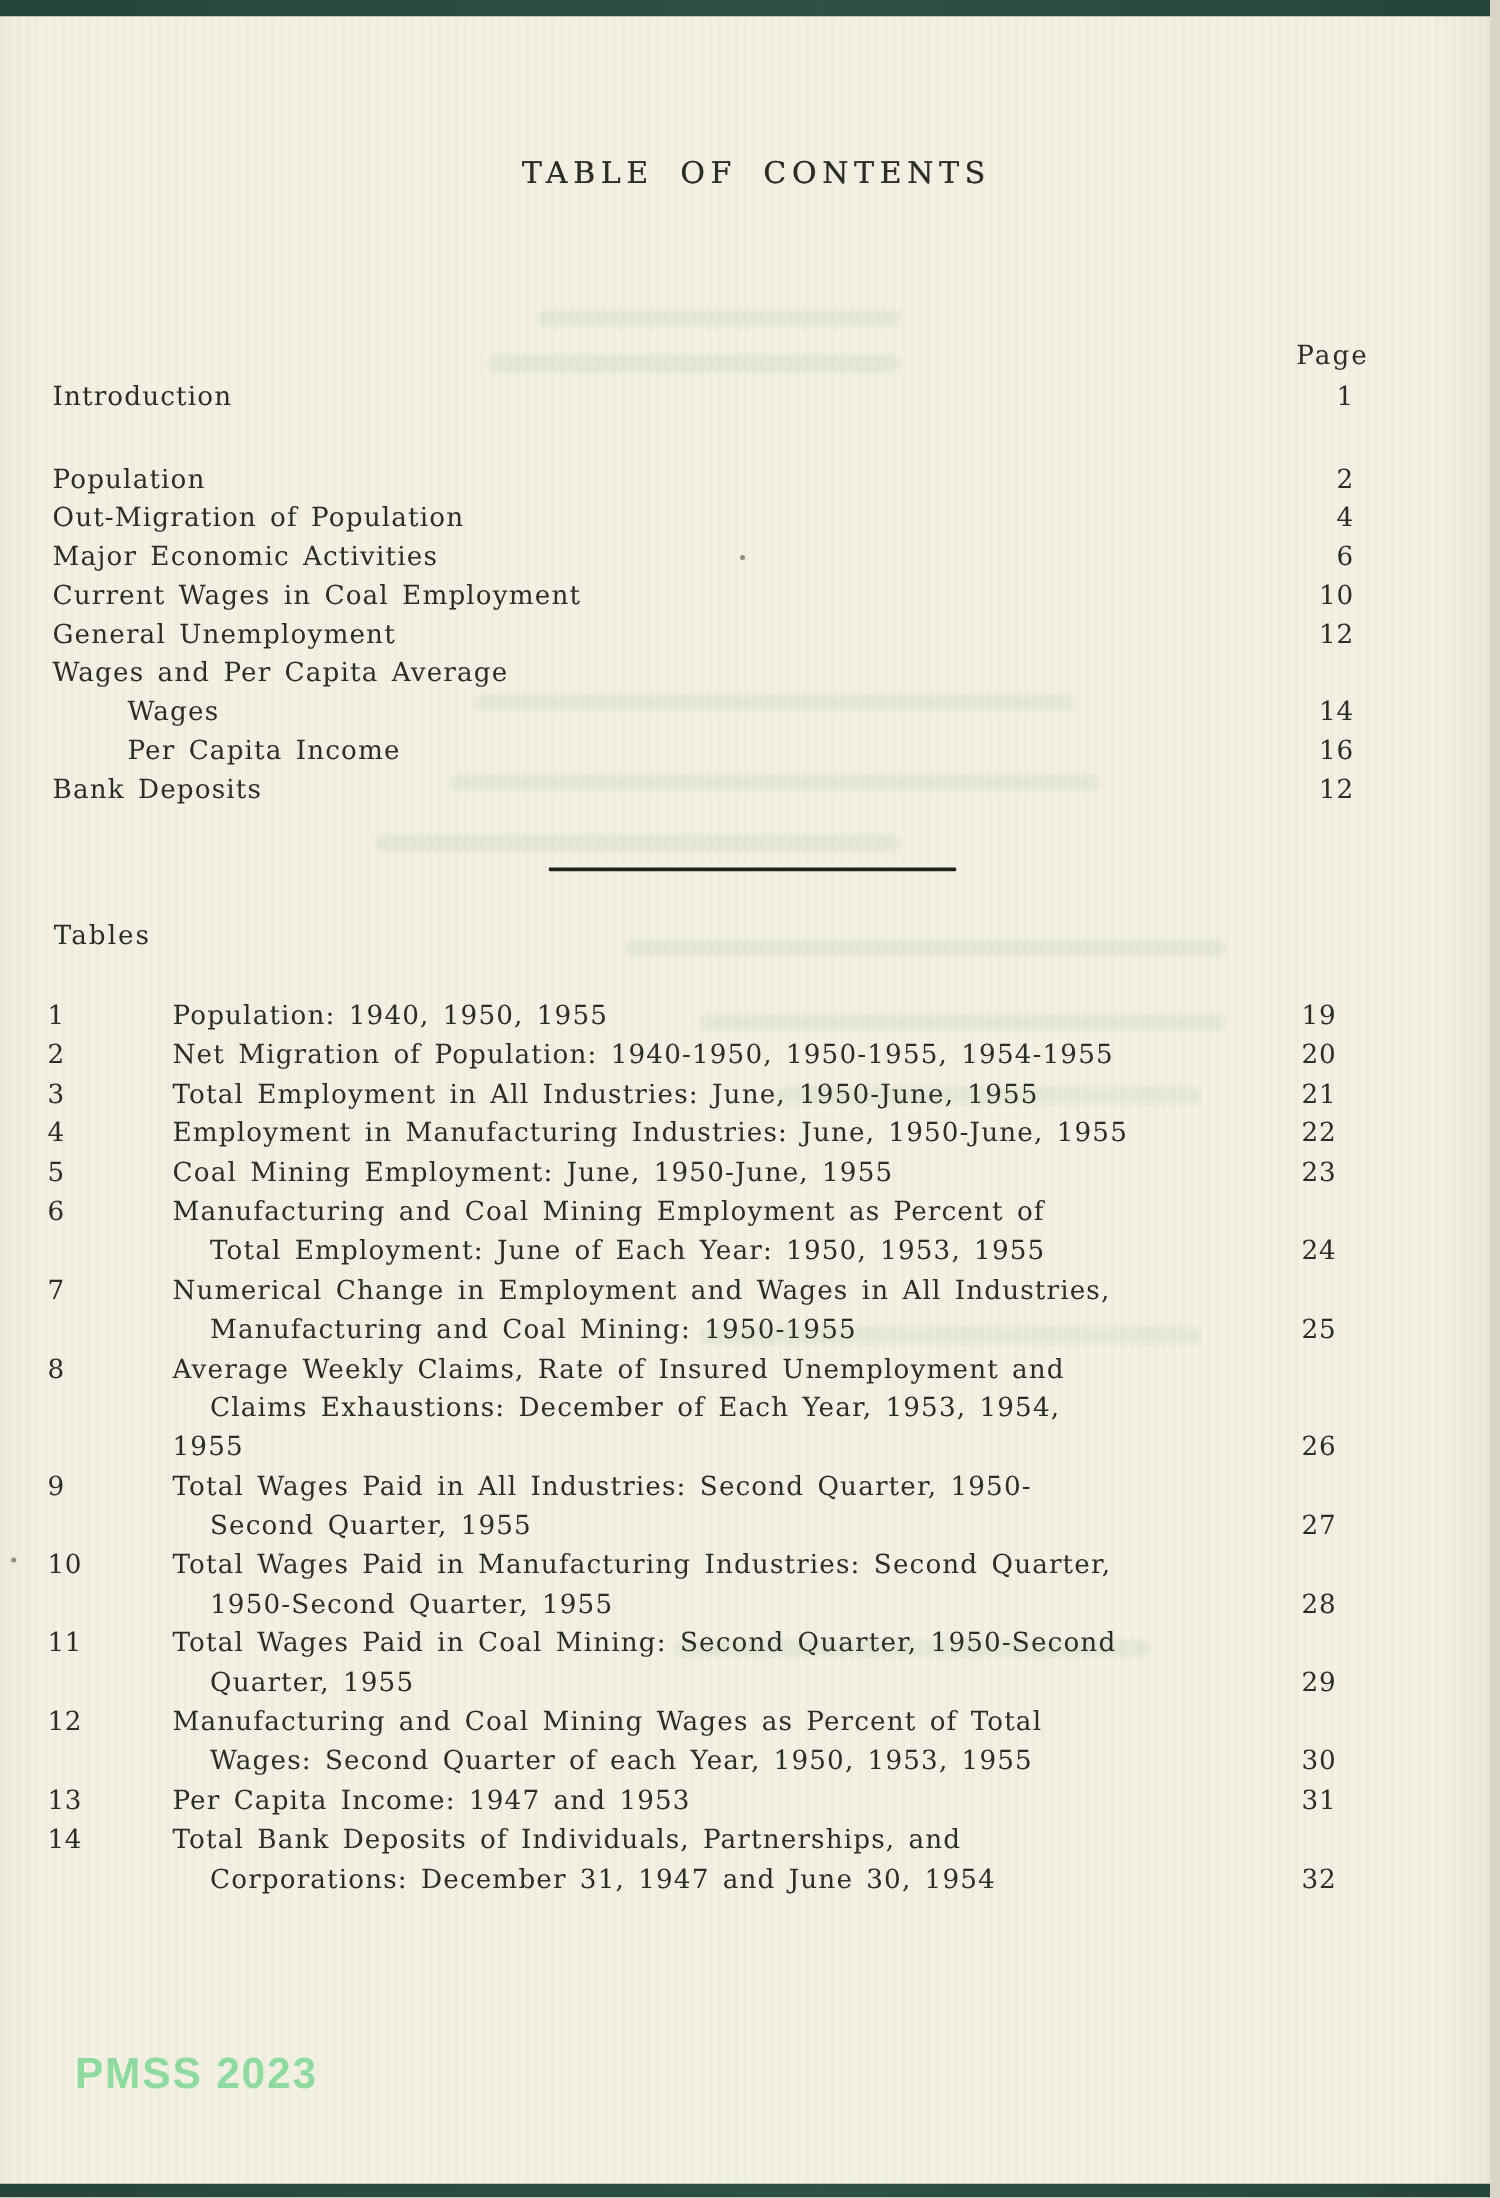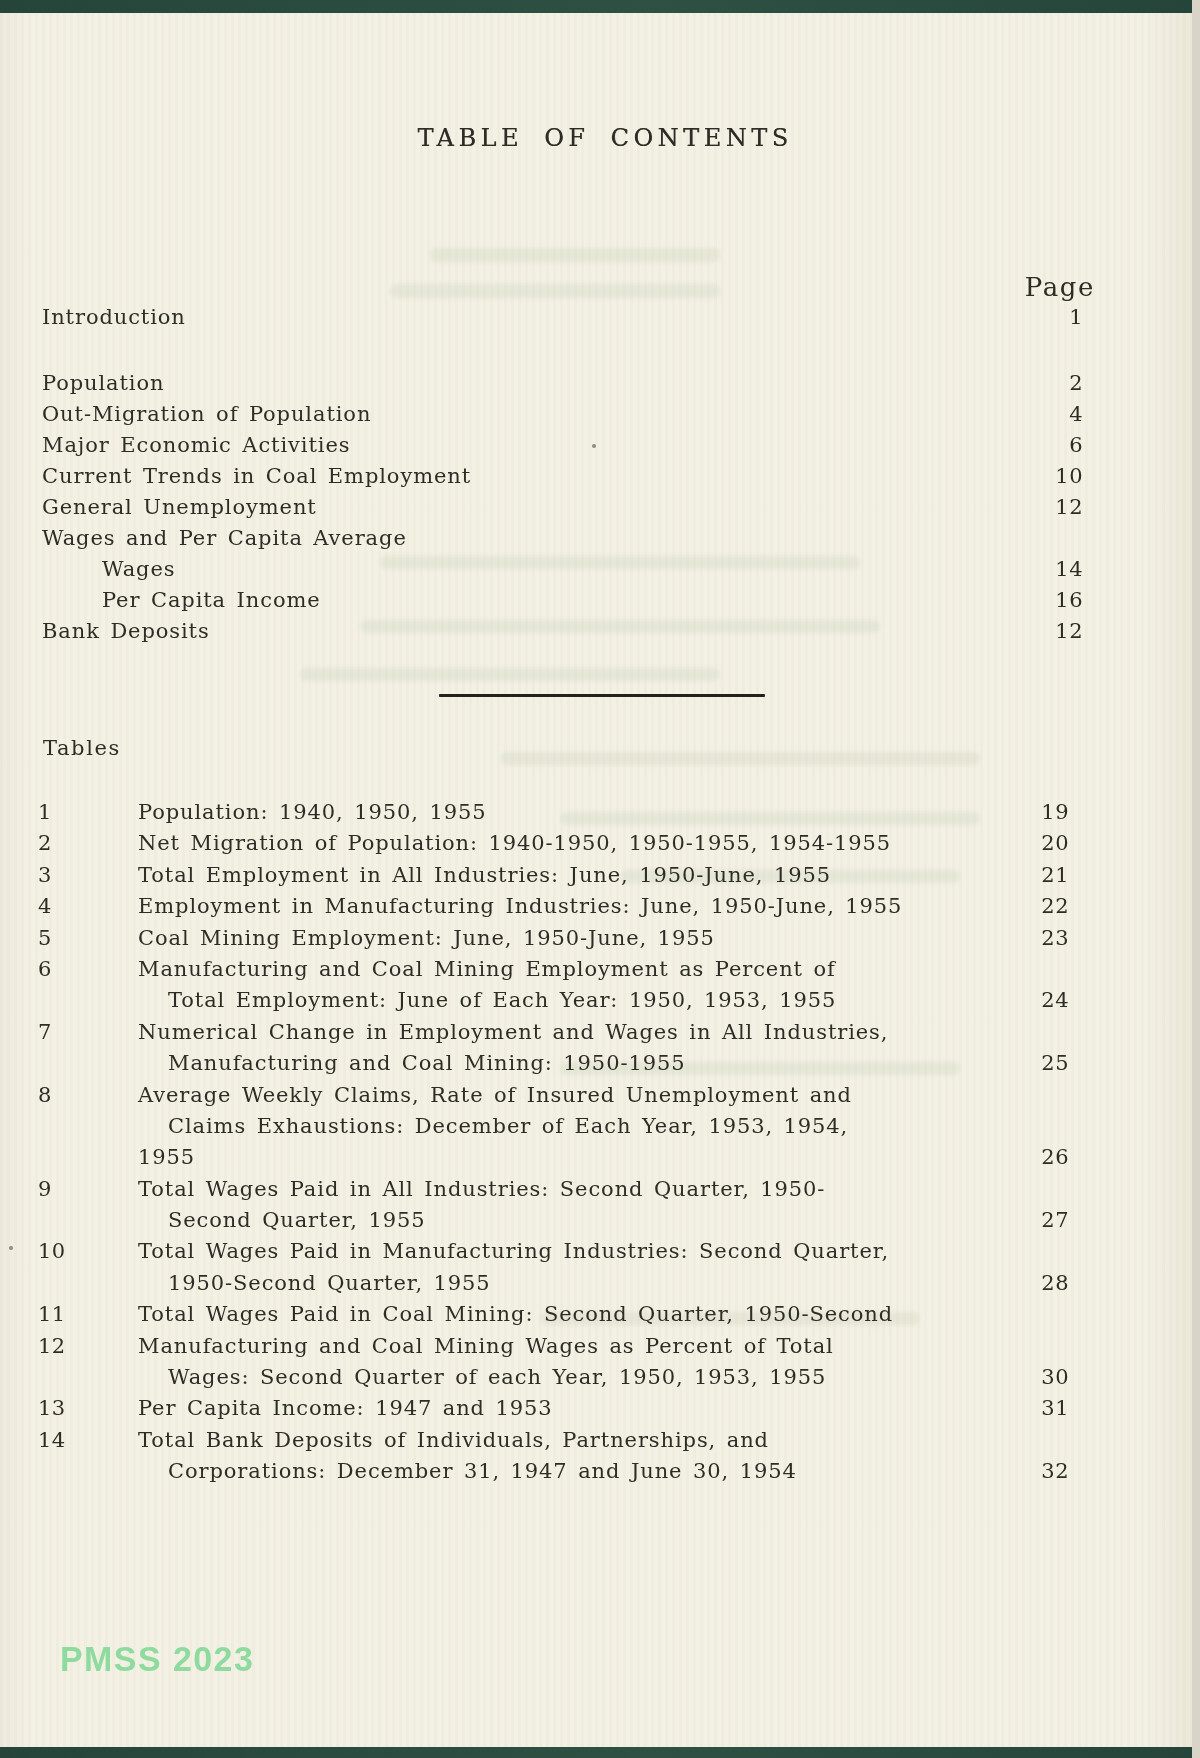--- a/index.html
+++ b/index.html
@@ -18,21 +18,21 @@
   .edge-bar.top{top:0;height:13px;}
   .edge-bar.bottom{bottom:0;height:11px;}
   .title{
     position:absolute;top:124px;left:0;width:1210px;margin:0;
     text-align:center;font-size:24px;font-weight:500;
     letter-spacing:4.5px;word-spacing:9px;
     text-shadow:0.3px 0.3px 0 rgba(40,38,32,0.7);
   }
   .page-label{
     position:absolute;top:272px;right:97px;
-    font-size:26px;letter-spacing:1.6px;
+    font-size:21px;letter-spacing:1.6px;
   }
   .toc-sections{position:absolute;top:302px;left:14px;width:100%;}
   .srow{position:relative;height:31px;font-size:21px;line-height:31px;}
   .srow.gap-after{margin-bottom:35px;}
   .stext{position:absolute;left:28px;letter-spacing:0.9px;word-spacing:3px;white-space:nowrap;}
   .stext.sub{left:88px;}
   .spage,.tpage{position:absolute;right:123px;letter-spacing:0.5px;}
   .rule{position:absolute;top:694px;left:439px;width:326px;height:3px;background:#23221d;border-radius:1px;}
   .tables-heading{
     position:absolute;top:736px;left:43px;
@@ -89,21 +89,21 @@
       </div>
       <div class="srow">
         <span class="stext">Out-Migration of Population</span>
         <span class="spage">4</span>
       </div>
       <div class="srow">
         <span class="stext">Major Economic Activities</span>
         <span class="spage">6</span>
       </div>
       <div class="srow">
-        <span class="stext">Current Trends in Coal Employment</span>
+        <span class="stext">Current Wages in Coal Employment</span>
         <span class="spage">10</span>
       </div>
       <div class="srow">
         <span class="stext">General Unemployment</span>
         <span class="spage">12</span>
       </div>
       <div class="srow">
         <span class="stext">Wages and Per Capita Average</span>
         <span class="spage"></span>
       </div>
@@ -205,20 +205,25 @@
         <span class="tnum"></span>
         <span class="ttext cont">1950-Second Quarter, 1955</span>
         <span class="tpage">28</span>
       </div>
       <div class="trow">
         <span class="tnum">11</span>
         <span class="ttext">Total Wages Paid in Coal Mining: Second Quarter, 1950-Second</span>
         <span class="tpage"></span>
       </div>
       <div class="trow">
+        <span class="tnum"></span>
+        <span class="ttext cont">Quarter, 1955</span>
+        <span class="tpage">29</span>
+      </div>
+      <div class="trow">
         <span class="tnum">12</span>
         <span class="ttext">Manufacturing and Coal Mining Wages as Percent of Total</span>
         <span class="tpage"></span>
       </div>
       <div class="trow">
         <span class="tnum"></span>
         <span class="ttext cont">Wages: Second Quarter of each Year, 1950, 1953, 1955</span>
         <span class="tpage">30</span>
       </div>
       <div class="trow">

